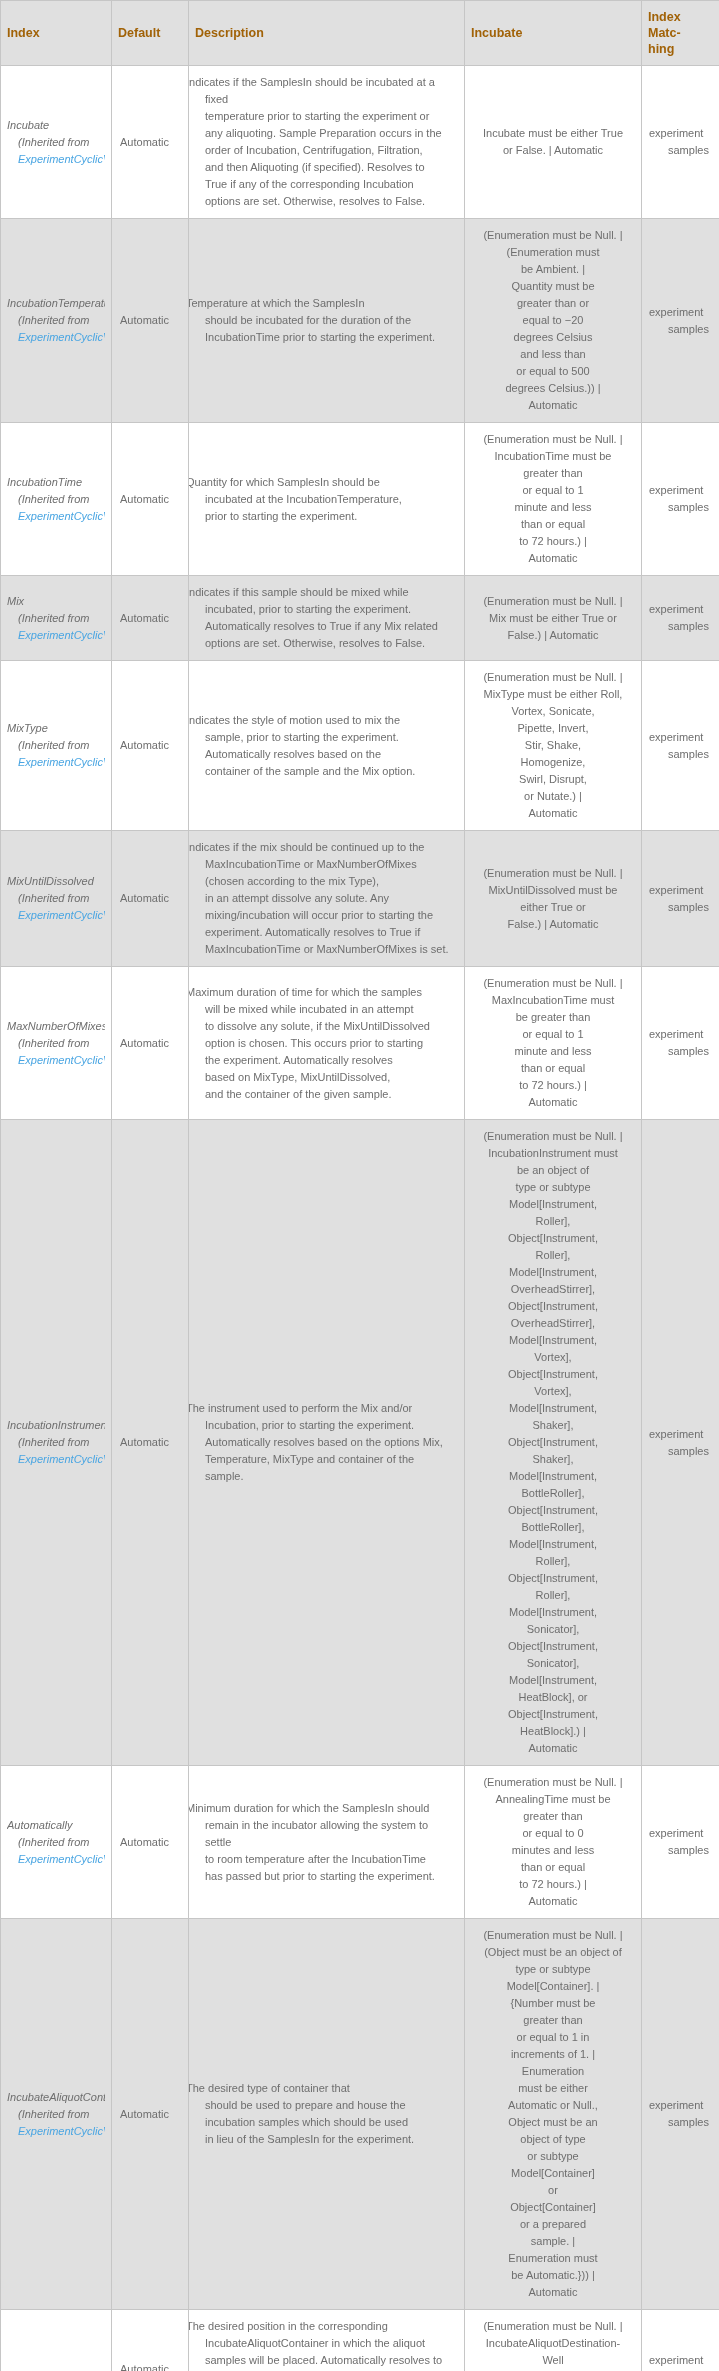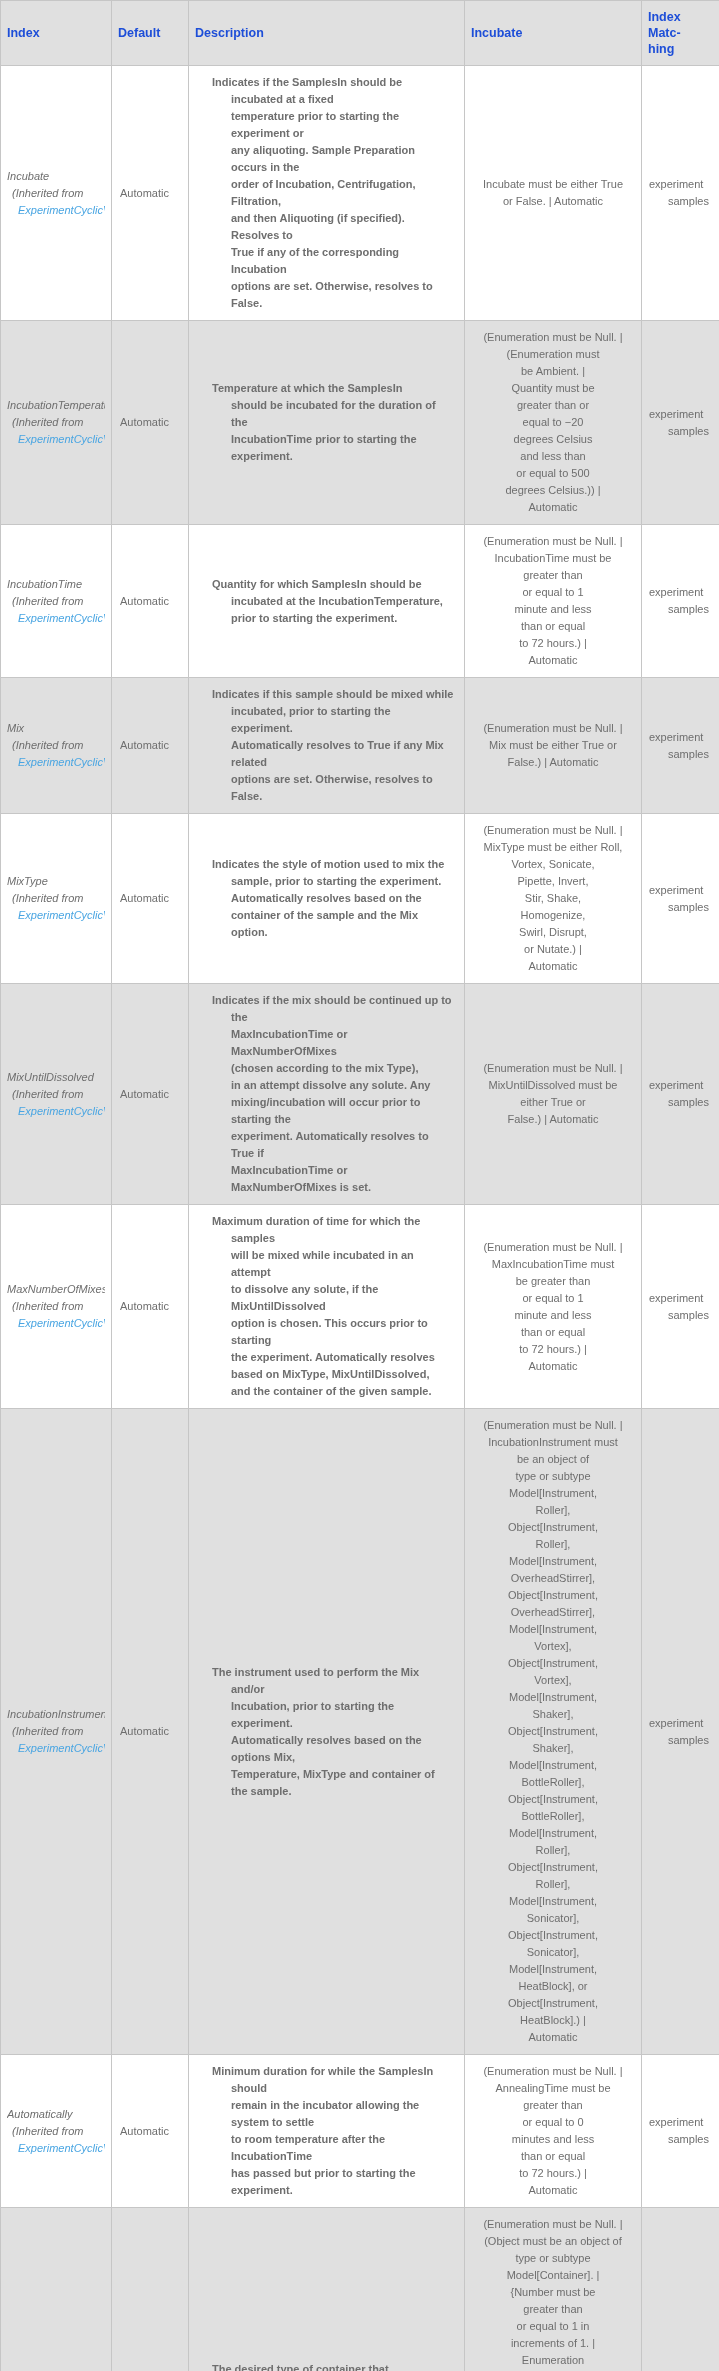--- a/index.html
+++ b/index.html
@@ -13,44 +13,43 @@
   }
   th,td{
     border:1px solid #c6c6c6;
     vertical-align:middle;
     padding:8px 6px;
     overflow:hidden;
   }
   th{
     background:#e0e0e0;
     font-weight:bold;
-    color:#1d4ed8;
+    color:#a16207;
     font-size:12.5px;
     line-height:16px;
     text-align:left;
     height:38px;
     white-space:pre-line;
   }
   td{
     font-size:11px;
     line-height:17px;
     color:#6e6e6e;
     background:#ffffff;
   }
   tr.gray td{background:#e0e0e0;}
   .name-cell div{white-space:nowrap;overflow:hidden;font-style:italic;}
-  .inh{margin-left:5px;}
+  .inh{margin-left:11px;}
   .inh-link{margin-left:11px;color:#49a5e2;cursor:pointer;}
   .default-cell{padding-left:8px;}
   .desc-cell{
     white-space:pre-line;
-    padding-left:42px;
+    padding-left:16px;
     text-indent:-19px;
     padding-right:10px;
-    font-weight:bold;
   }
   .pattern-cell{
     white-space:pre-line;
     text-align:center;
     padding-left:8px;
     padding-right:8px;
   }
   .index-cell{
     white-space:pre-line;
     padding-left:26px;
@@ -290,21 +289,21 @@
 samples</td>
     </tr>
 
     <tr>
       <td class="name-cell">
         <div>Automatically</div>
         <div class="inh">(Inherited from</div>
         <div class="inh-link">ExperimentCyclicVoltammetry</div>
       </td>
       <td class="default-cell">Automatic</td>
-      <td class="desc-cell">Minimum duration for while the SamplesIn should
+      <td class="desc-cell">Minimum duration for which the SamplesIn should
 remain in the incubator allowing the system to settle
 to room temperature after the IncubationTime
 has passed but prior to starting the experiment.</td>
       <td class="pattern-cell">(Enumeration must be Null.  |
 AnnealingTime must be
 greater than
 or equal to 0
 minutes and less
 than or equal
 to 72 hours.)  |

